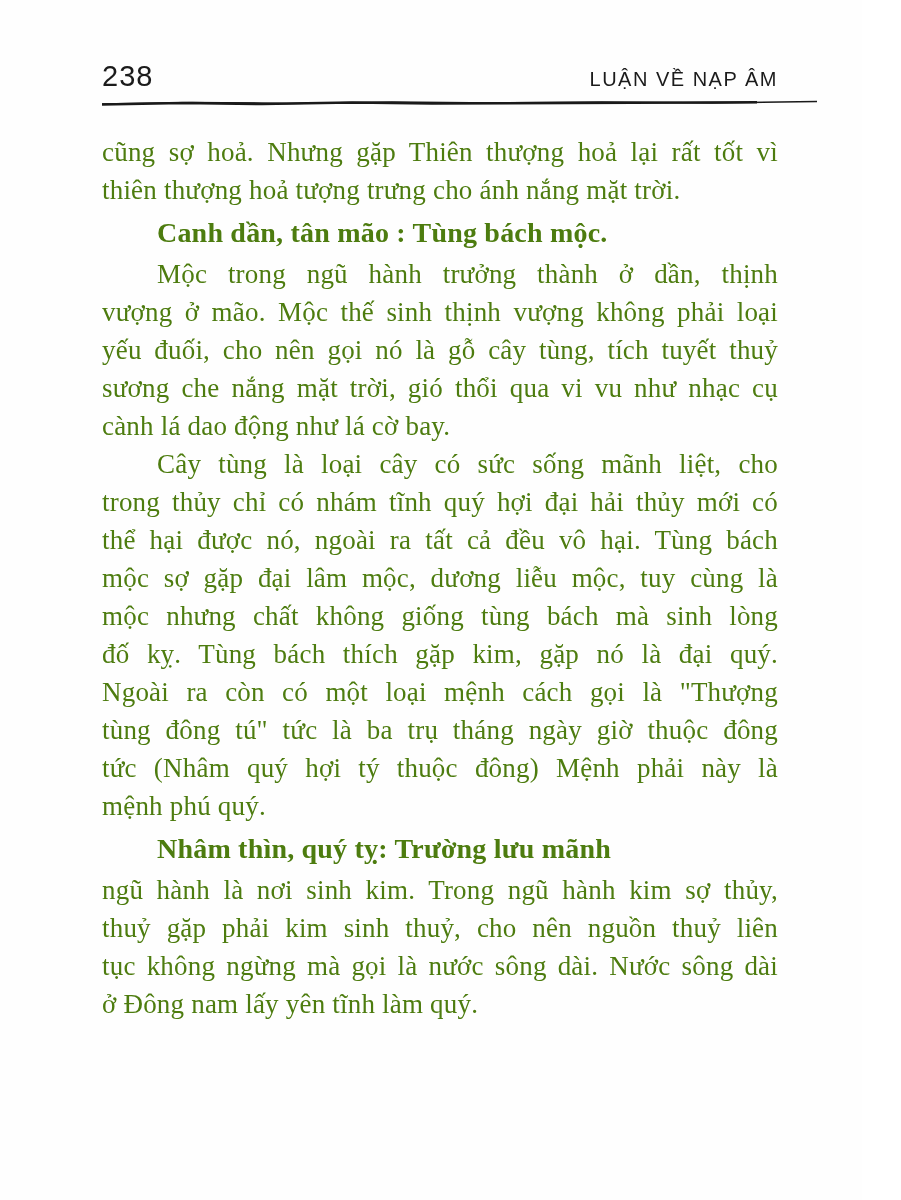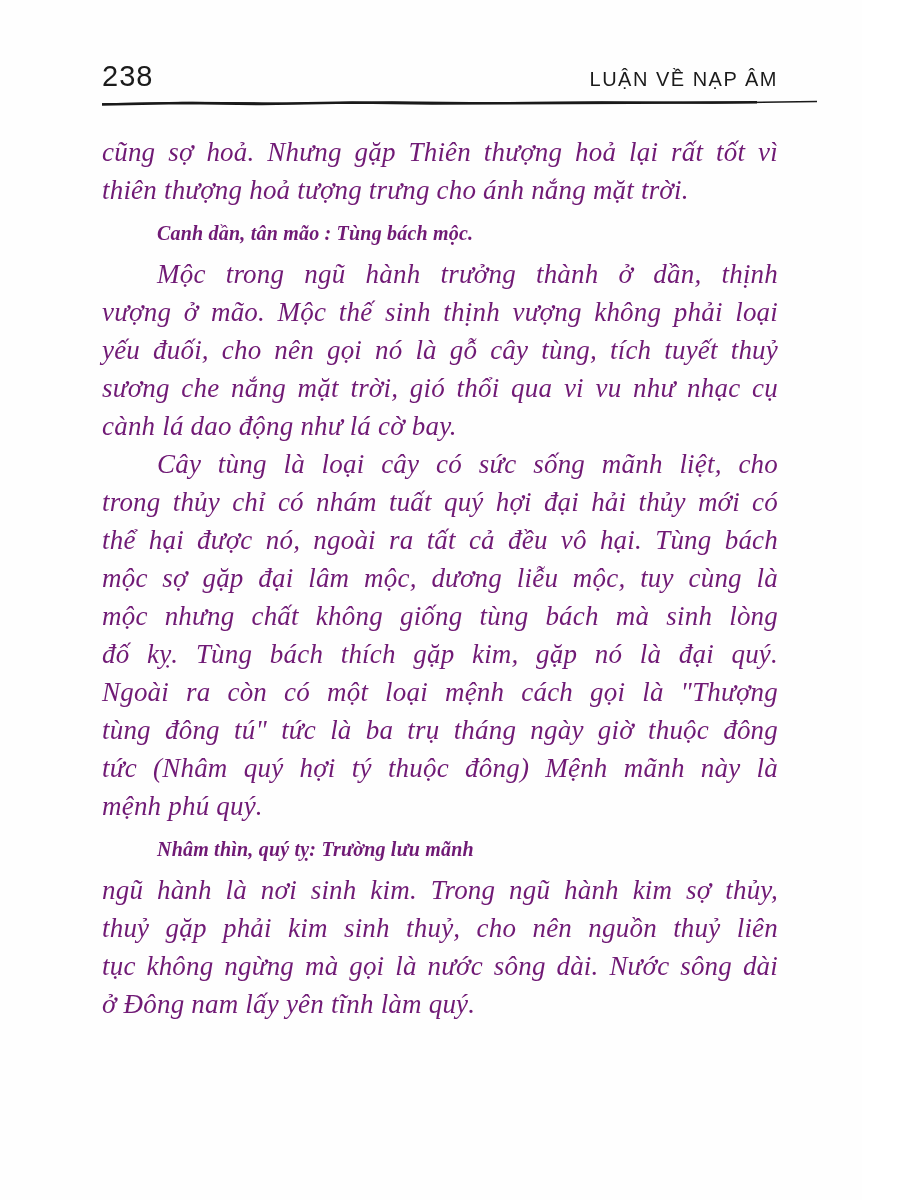--- a/index.html
+++ b/index.html
@@ -35,40 +35,39 @@
   .header-rule {
     display: block;
     margin-top: 5px;
   }
   .content {
     margin-top: 25px;
     font-family: "Liberation Serif", serif;
     font-size: 27px;
     line-height: 38px;
     letter-spacing: 0.2px;
-    color: #701a75;
-    font-style: italic;
+    color: #4d7c0f;
   }
   .ln {
     white-space: normal;
   }
   .j {
     text-align: justify;
     text-align-last: justify;
   }
   .l {
     text-align: left;
     text-align-last: left;
   }
   .ind {
     padding-left: 55px;
   }
   .heading {
     font-weight: bold;
-    font-size: 20px;
+    font-size: 28px;
     padding-left: 55px;
     margin: 5px 0 3px 0;
   }
 </style>
 </head>
 <body>
 
 <div class="page">
 
   <div class="header">
@@ -93,28 +92,28 @@
     <div>
       <div class="ln j ind">Mộc trong ngũ hành trưởng thành ở dần, thịnh</div>
       <div class="ln j">vượng ở mão. Mộc thế sinh thịnh vượng không phải loại</div>
       <div class="ln j">yếu đuối, cho nên gọi nó là gỗ cây tùng, tích tuyết thuỷ</div>
       <div class="ln j">sương che nắng mặt trời, gió thổi qua vi vu như nhạc cụ</div>
       <div class="ln l">cành lá dao động như lá cờ bay.</div>
     </div>
 
     <div>
       <div class="ln j ind">Cây tùng là loại cây có sức sống mãnh liệt, cho</div>
-      <div class="ln j">trong thủy chỉ có nhám tuất quý hợi đại hải thủy mới có</div>
+      <div class="ln j">trong thủy chỉ có nhám tĩnh quý hợi đại hải thủy mới có</div>
       <div class="ln j">thể hại được nó, ngoài ra tất cả đều vô hại. Tùng bách</div>
       <div class="ln j">mộc sợ gặp đại lâm mộc, dương liễu mộc, tuy cùng là</div>
       <div class="ln j">mộc nhưng chất không giống tùng bách mà sinh lòng</div>
       <div class="ln j">đố kỵ. Tùng bách thích gặp kim, gặp nó là đại quý.</div>
       <div class="ln j">Ngoài ra còn có một loại mệnh cách gọi là "Thượng</div>
       <div class="ln j">tùng đông tú" tức là ba trụ tháng ngày giờ thuộc đông</div>
-      <div class="ln j">tức (Nhâm quý hợi tý thuộc đông) Mệnh mãnh này là</div>
+      <div class="ln j">tức (Nhâm quý hợi tý thuộc đông) Mệnh phải này là</div>
       <div class="ln l">mệnh phú quý.</div>
     </div>
 
     <div class="heading">Nhâm thìn, quý tỵ: Trường lưu mãnh</div>
 
     <div>
       <div class="ln j">ngũ hành là nơi sinh kim. Trong ngũ hành kim sợ thủy,</div>
       <div class="ln j">thuỷ gặp phải kim sinh thuỷ, cho nên nguồn thuỷ liên</div>
       <div class="ln j">tục không ngừng mà gọi là nước sông dài. Nước sông dài</div>
       <div class="ln l">ở Đông nam lấy yên tĩnh làm quý.</div>

